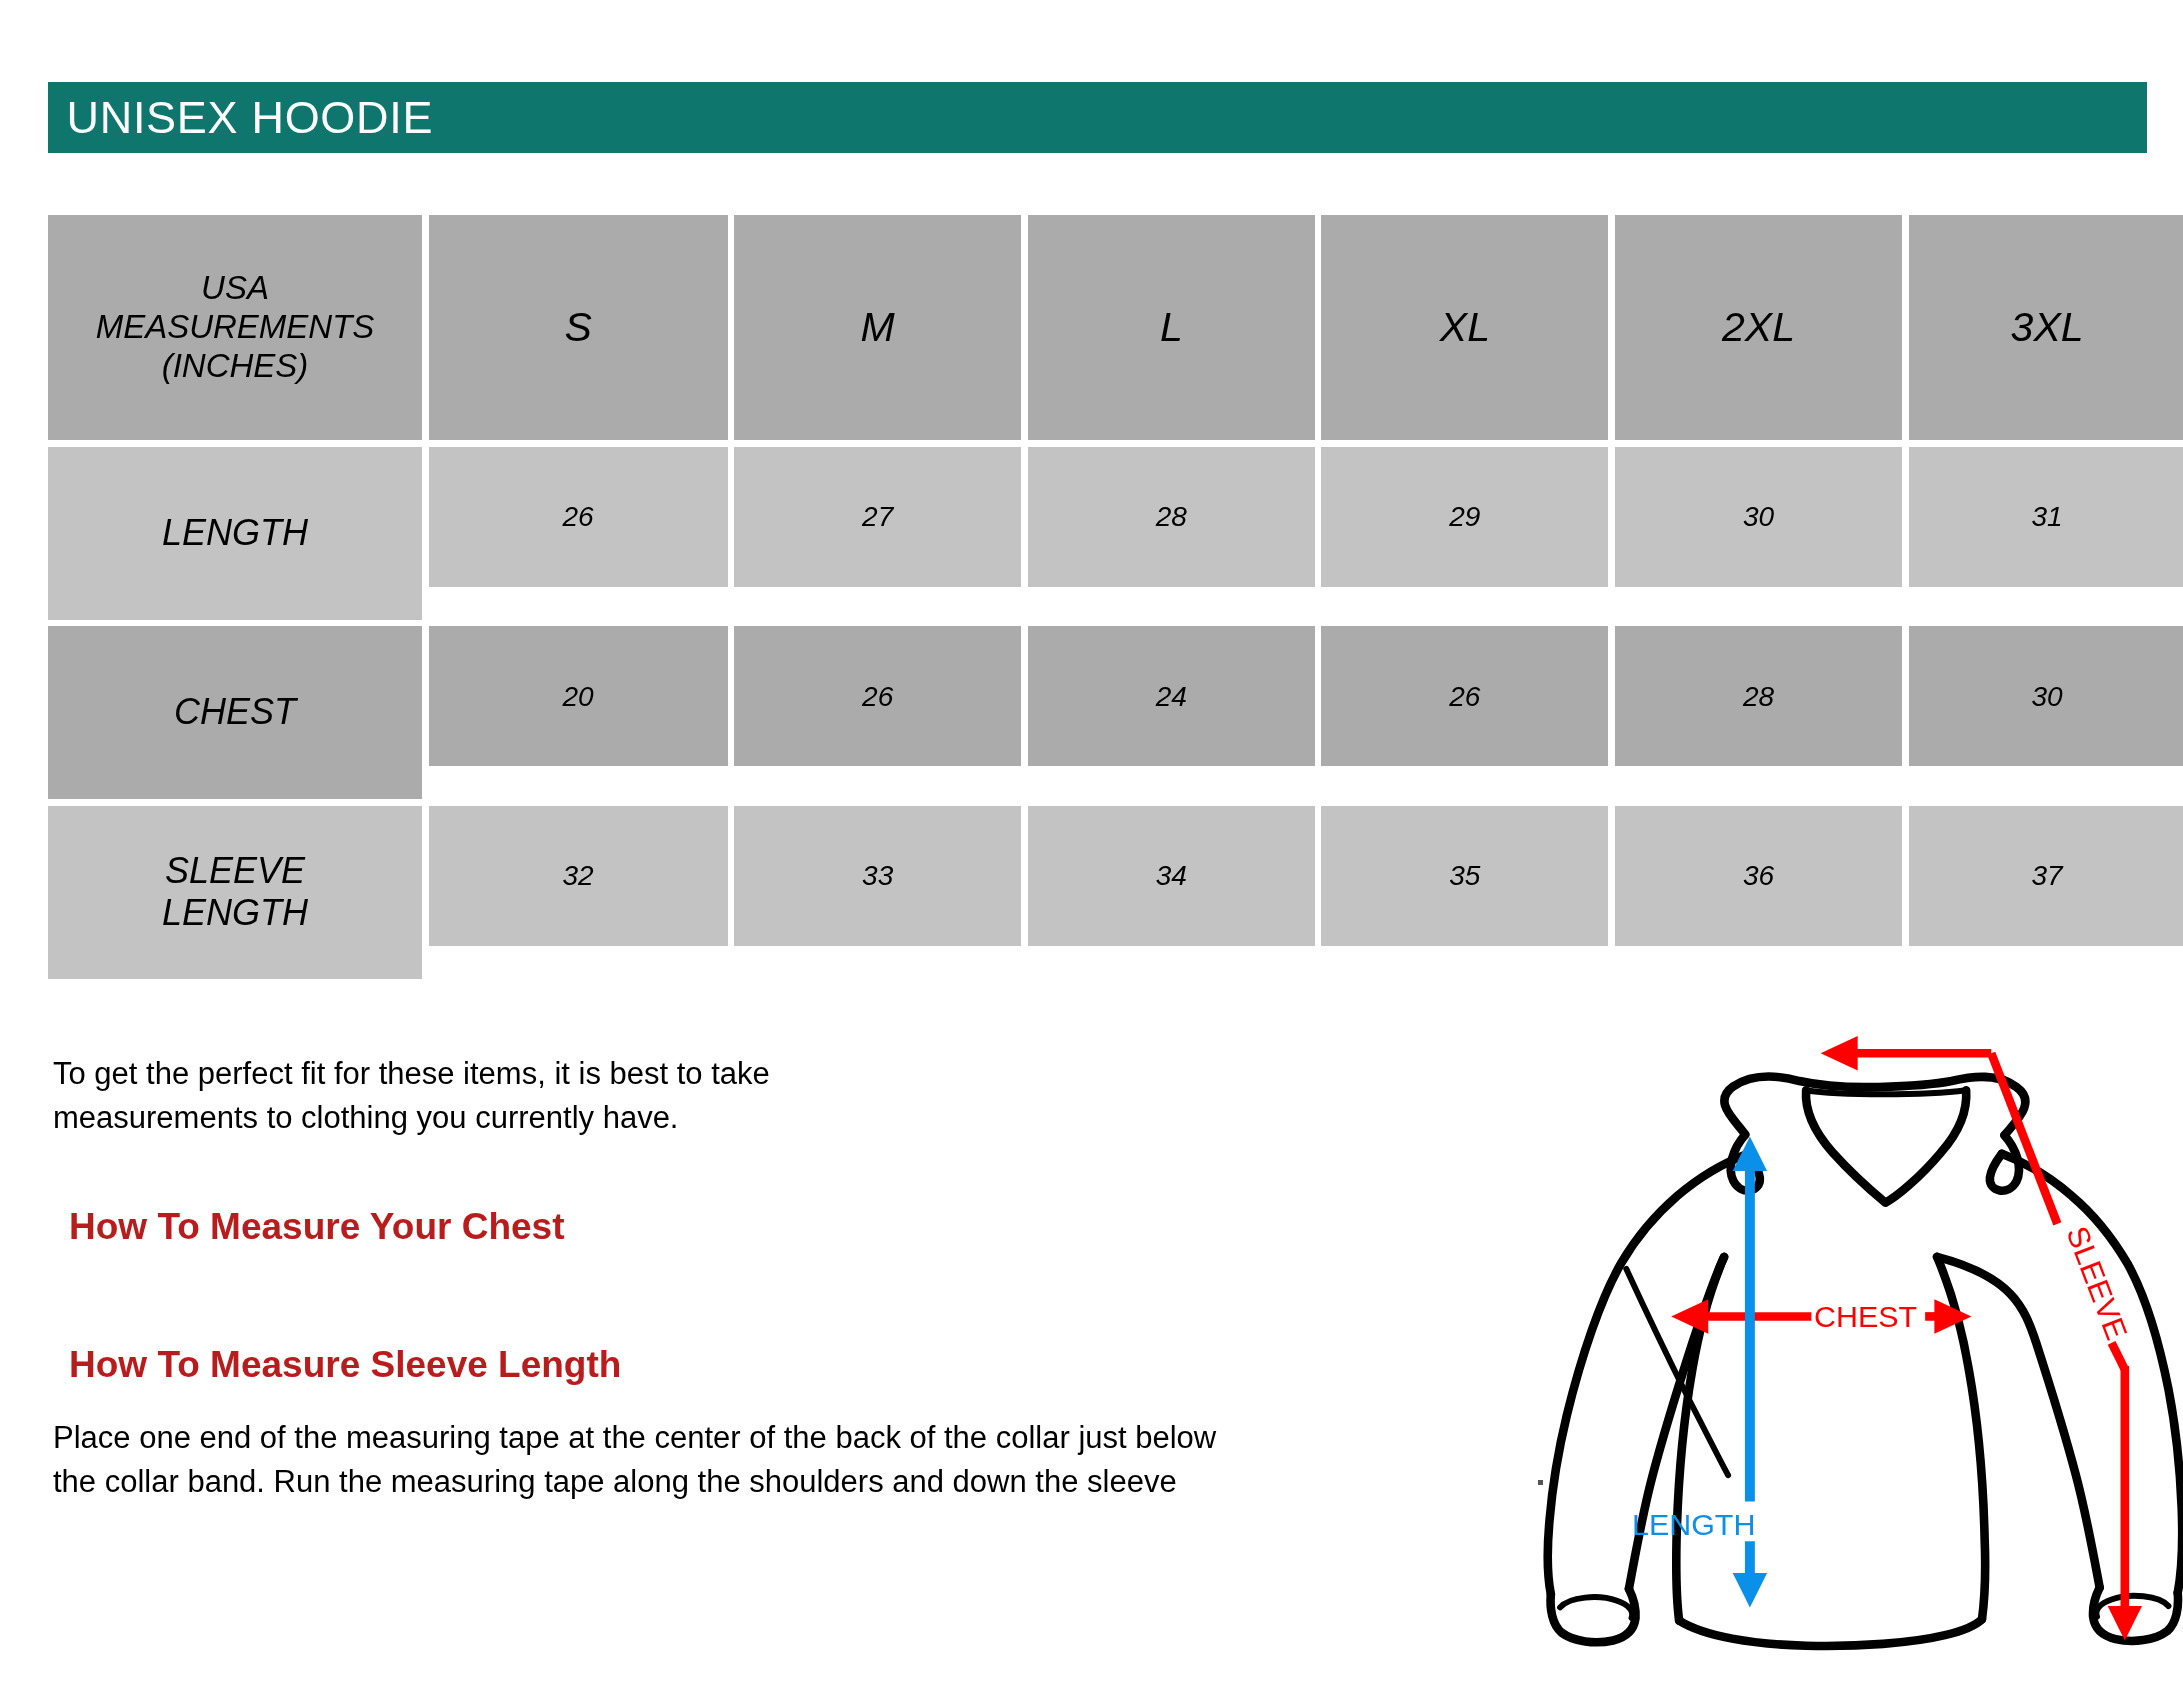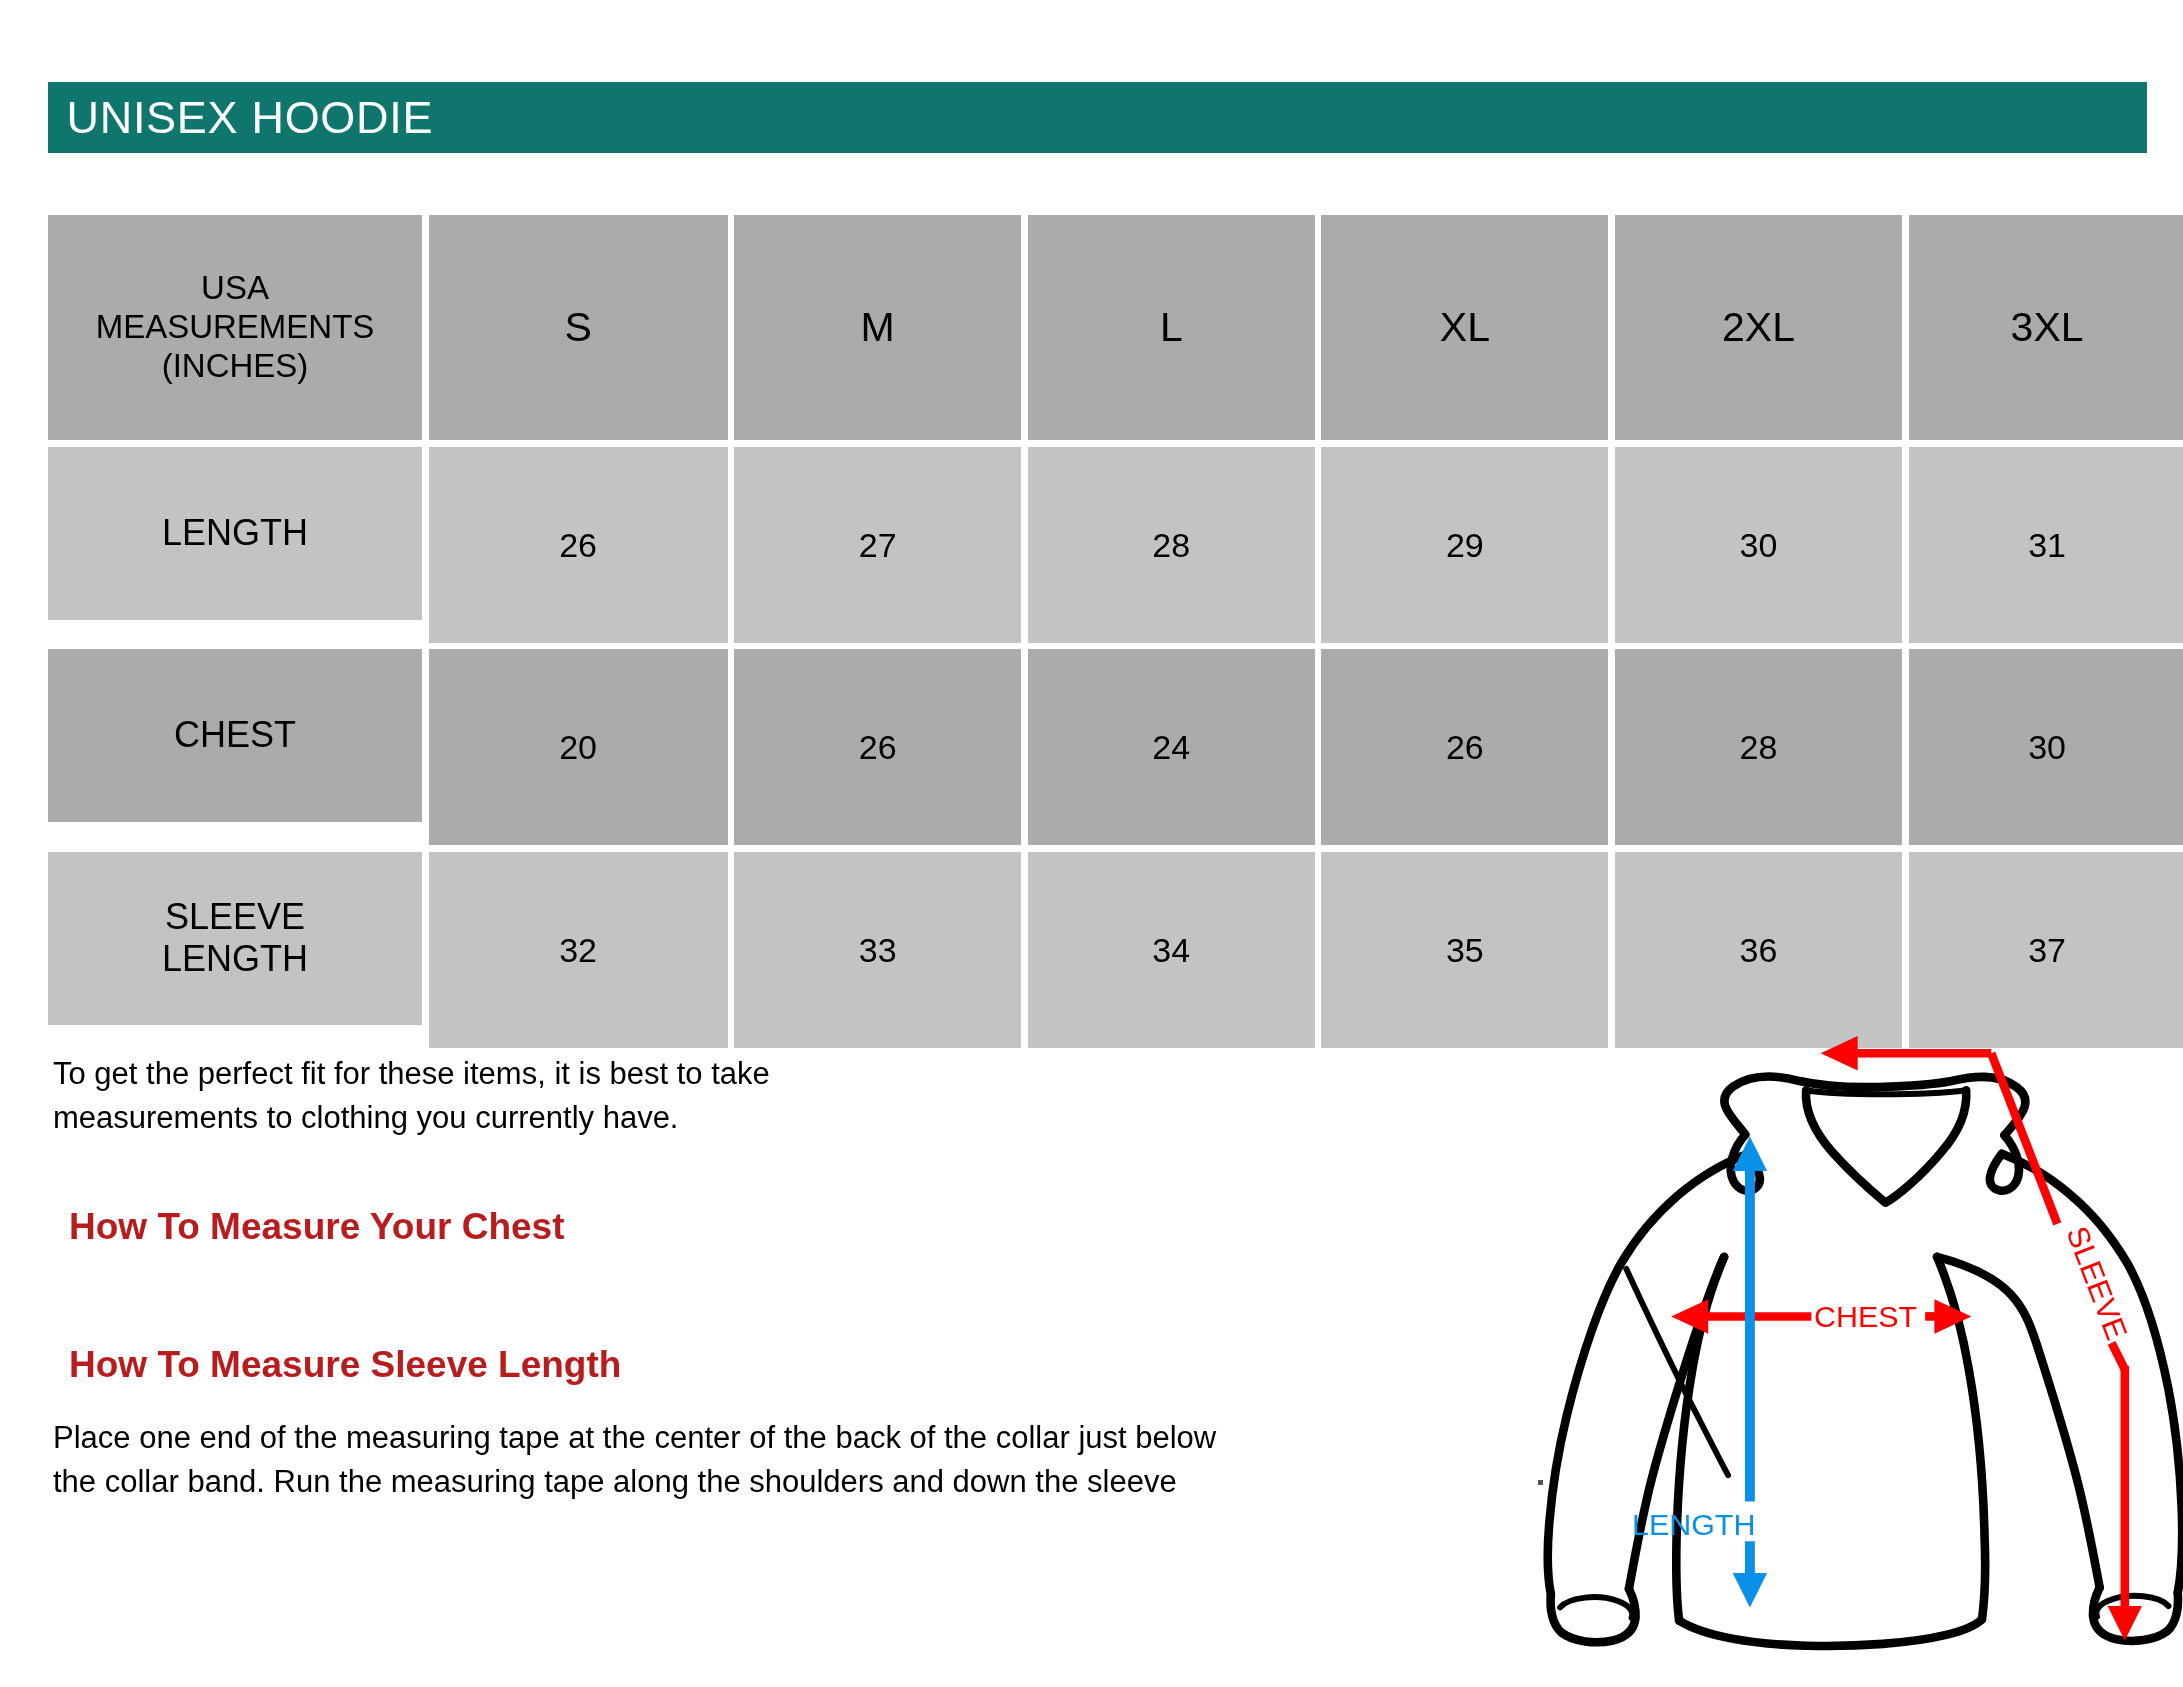--- a/index.html
+++ b/index.html
@@ -48,41 +48,42 @@
   }
   .cell {
     display: flex;
     align-items: center;
     justify-content: center;
     text-align: center;
     color: #000000;
     box-sizing: border-box;
     padding: 6px 4px;
     line-height: 1.18;
+    font-style: italic;
   }
   .row-dark { background: #ababab; }
   .row-light { background: #c3c3c3; }
 
   .hdr-label {
     font-size: 33px;
     height: 225px;
     white-space: pre-line;
   }
   .hdr-size {
     font-size: 41px;
     height: 225px;
   }
   .rlabel {
     font-size: 36px;
     height: 173px;
     white-space: pre-line;
   }
   .rvalue {
-    font-size: 34px;
-    height: 196px;
+    font-size: 28px;
+    height: 140px;
   }
 
   
   #info-block {
     position: absolute;
     left: 53px;
     top: 1052px;
     width: 1475px;
   }
   .para {

